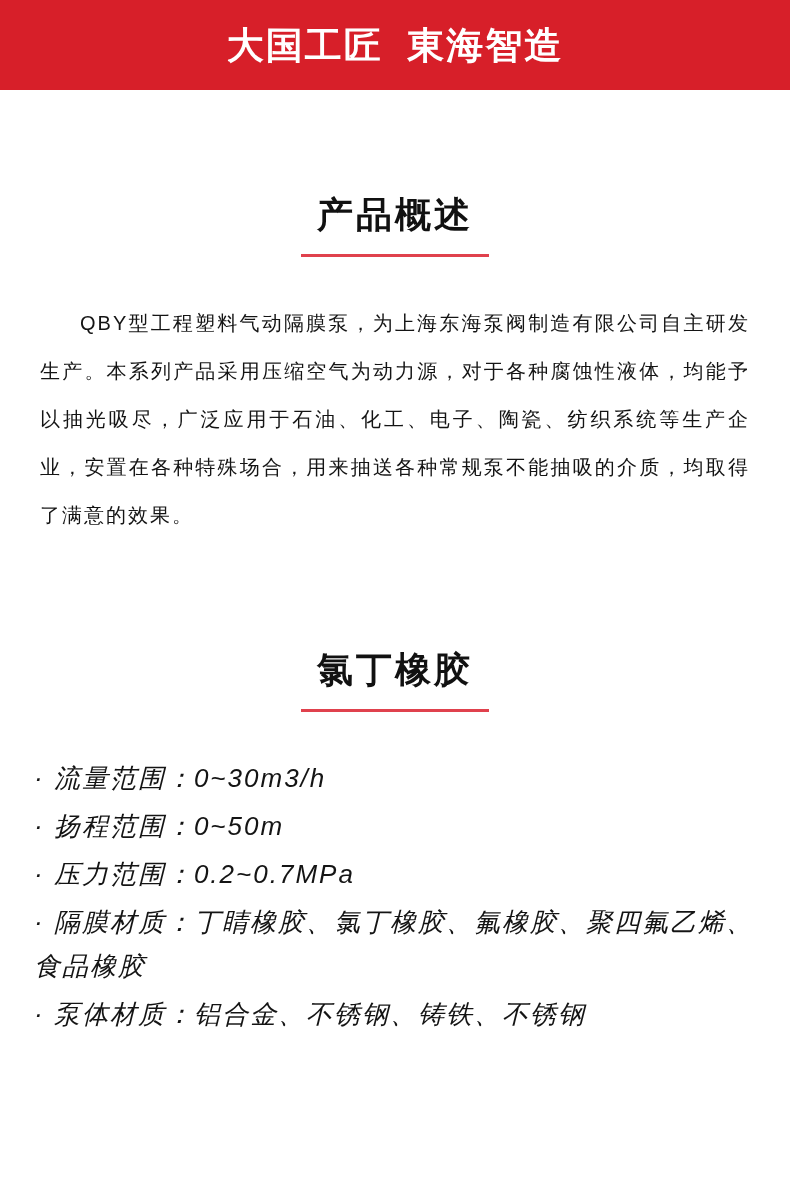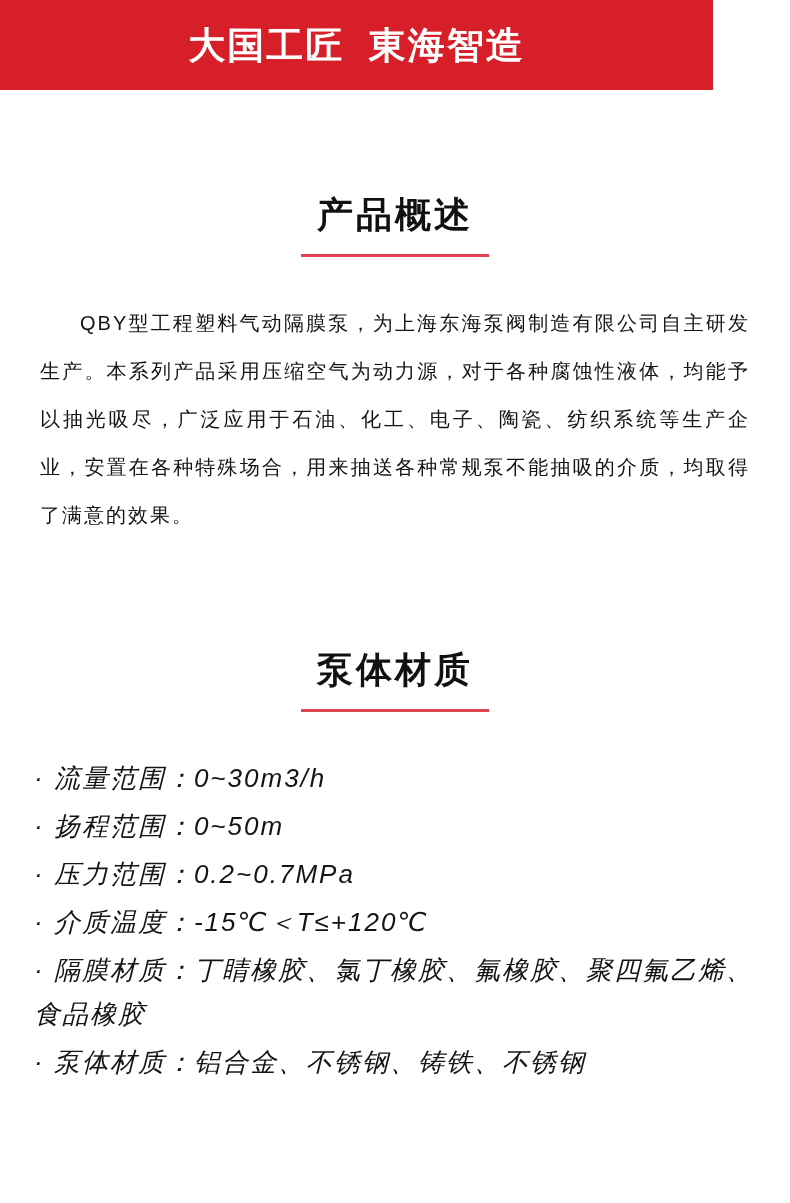--- a/index.html
+++ b/index.html
@@ -11,21 +11,21 @@
     width: 790px;
     height: 1203px;
     font-family: "Liberation Sans", "DejaVu Sans", sans-serif;
     color: #1a1a1a;
     overflow: hidden;
     position: relative;
   }
 
   
   .banner {
-    width: 713px;
+    width: 790px;
     height: 90px;
     background: #d71f29;
     display: flex;
     align-items: center;
     justify-content: center;
     box-sizing: border-box;
   }
   .banner-title {
     color: #ffffff;
     font-size: 37px;
@@ -103,42 +103,38 @@
   <div class="section-heading-wrap">
     <div class="section-heading">产品概述</div>
     <div class="heading-rule"></div>
   </div>
   <div class="overview-body">QBY型工程塑料气动隔膜泵，为上海东海泵阀制造有限公司自主研发生产。本系列产品采用压缩空气为动力源，对于各种腐蚀性液体，均能予以抽光吸尽，广泛应用于石油、化工、电子、陶瓷、纺织系统等生产企业，安置在各种特殊场合，用来抽送各种常规泵不能抽吸的介质，均取得了满意的效果。</div>
 </div>
 
 <div class="section">
   <div class="gap-conditions"></div>
   <div class="section-heading-wrap">
-    <div class="section-heading">泵体材质</div>
+    <div class="section-heading">氯丁橡胶</div>
     <div class="heading-rule"></div>
   </div>
   <div class="conditions">
     <div class="cond-item">
       <span class="cond-bullet">·</span>
       <span>流量范围：0~30m3/h</span>
     </div>
     <div class="cond-item">
       <span class="cond-bullet">·</span>
       <span>扬程范围：0~50m</span>
     </div>
     <div class="cond-item">
       <span class="cond-bullet">·</span>
       <span>压力范围：0.2~0.7MPa</span>
     </div>
     <div class="cond-item">
       <span class="cond-bullet">·</span>
-      <span>介质温度：-15℃＜T≤+120℃</span>
-    </div>
-    <div class="cond-item">
-      <span class="cond-bullet">·</span>
       <span>隔膜材质：丁睛橡胶、氯丁橡胶、氟橡胶、聚四氟乙烯、食品橡胶</span>
     </div>
     <div class="cond-item">
       <span class="cond-bullet">·</span>
       <span>泵体材质：铝合金、不锈钢、铸铁、不锈钢</span>
     </div>
   </div>
 </div>
 
 </body></html>

